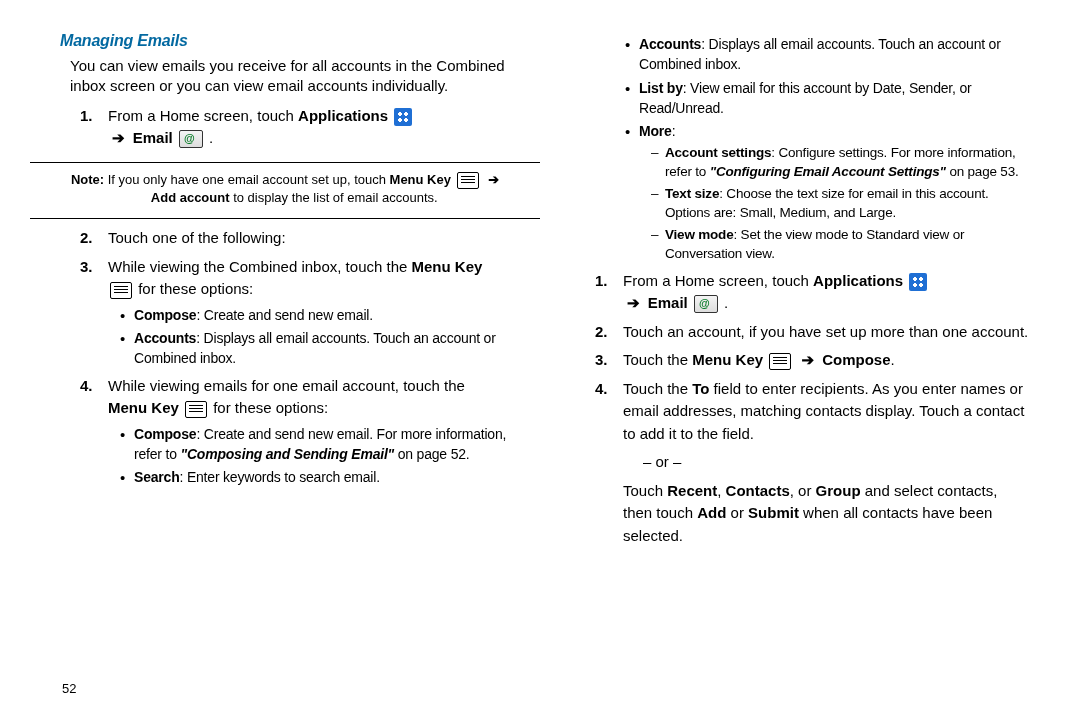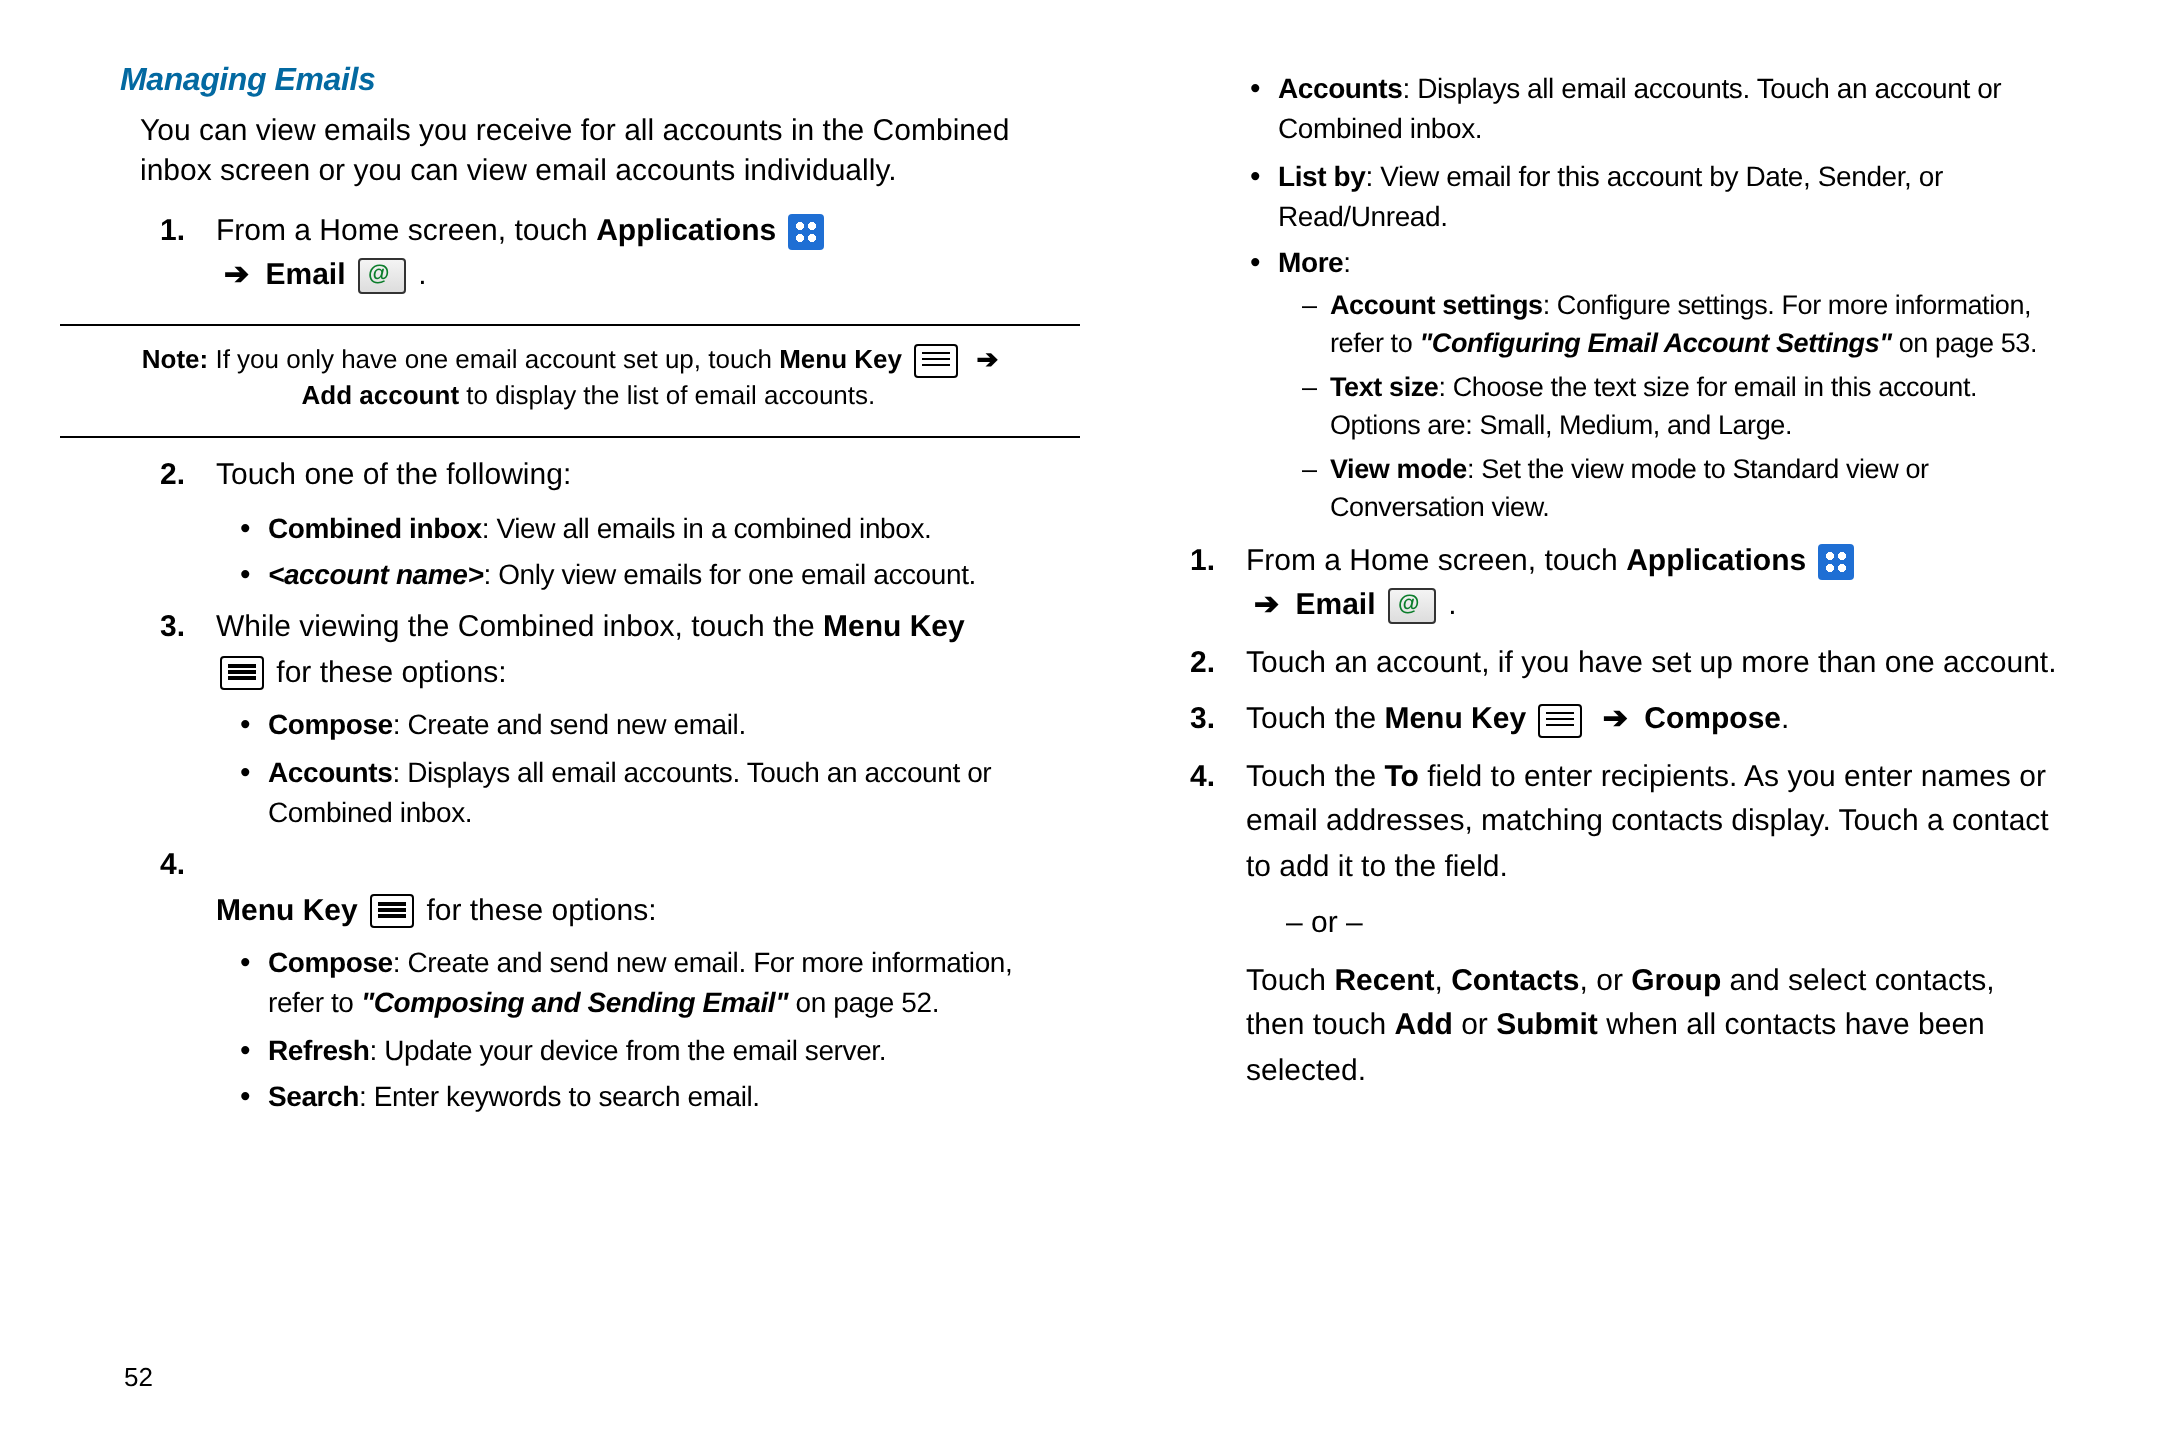--- a/index.html
+++ b/index.html
@@ -190,40 +190,35 @@
       <span class="b">Note:</span><span> If you only have one email account set up, touch </span><span class="b">Menu Key</span>
       <span class="icon icon-menu"></span>
       <span class="arrow">➔</span><br>
       &nbsp;&nbsp;&nbsp;&nbsp;<span class="b">Add account</span><span> to display the list of email accounts.</span>
     </p>
     <hr class="sep">
 
     <ol start="2" style="counter-reset: step 1;">
       <li>
         <span>Touch one of the following:</span>
-        <ul class="bul cond">
-          <li><span class="b">Combined inbox</span><span>: View all emails in a combined inbox.</span></li>
-          <li><span class="bi">&lt;account name&gt;</span><span>: Only view emails for one email account.</span></li>
-        </ul>
       </li>
       <li>
         <span>While viewing the Combined inbox, touch the </span><span class="b">Menu Key</span><br>
         <span class="icon icon-menu"></span><span> for these options:</span>
         <ul class="bul cond">
           <li><span class="b">Compose</span><span>: Create and send new email.</span></li>
           <li><span class="b">Accounts</span><span>: Displays all email accounts. Touch an account or Combined inbox.</span></li>
         </ul>
       </li>
       <li>
-        <br>
+        <span>While viewing emails for one email account, touch the </span><br>
         <span class="b">Menu Key</span>
         <span class="icon icon-menu"></span><span>  for these options:</span>
         <ul class="bul cond">
           <li><span class="b">Compose</span><span>: Create and send new email. For more information, refer to </span><span class="bi">"Composing and Sending Email"</span><span>  on page 52.</span></li>
-          <li><span class="b">Refresh</span><span>: Update your device from the email server.</span></li>
           <li><span class="b">Search</span><span>: Enter keywords to search email.</span></li>
         </ul>
       </li>
     </ol>
   </div>
 
   <div class="col">
     <ul class="bul cond" style="margin-top:6px; margin-left:50px;">
       <li><span class="b">Accounts</span><span>: Displays all email accounts. Touch an account or Combined inbox.</span></li>
       <li><span class="b">List by</span><span>: View email for this account by Date, Sender, or Read/Unread.</span></li>

